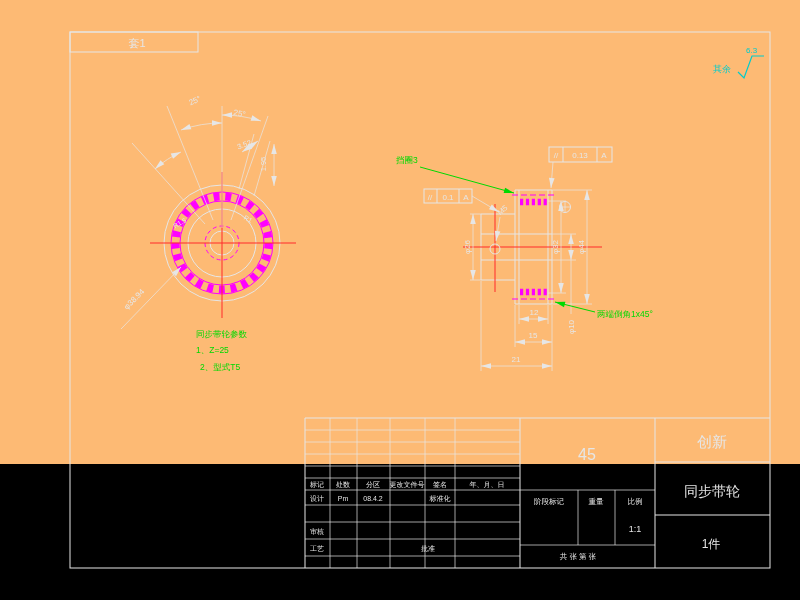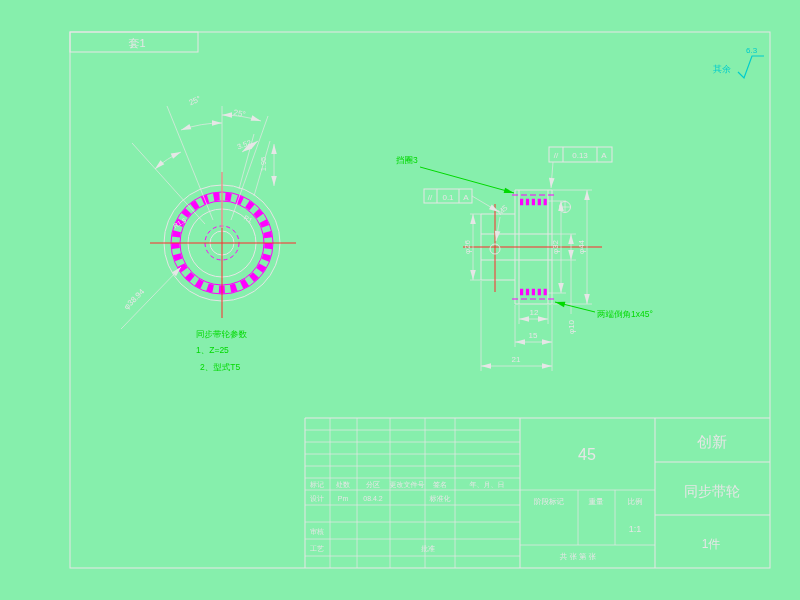--- a/index.html
+++ b/index.html
@@ -1,16 +1,16 @@
 <!DOCTYPE html>
 <html><head>
 <meta charset="utf-8">
 <style>
   html,body{margin:0;padding:0;background:#000;width:800px;height:600px;overflow:hidden;}
-  #stage{position:relative;width:800px;height:600px;background:#86efac;font-family:"Liberation Sans",sans-serif;}
+  #stage{position:relative;width:800px;height:464px;background:#fdba74;font-family:"Liberation Sans",sans-serif;}
   svg text{font-family:"Liberation Sans","DejaVu Sans",sans-serif;}
   .tw{fill:#e6e6e6}.tg{fill:#00d900}.tc{fill:#00cccc}
   .f6{font-size:6.5px}.f7{font-size:7px}.f75{font-size:7.5px}.f8{font-size:8px}.f85{font-size:8.5px}
   .f9{font-size:9px}.f11{font-size:11px}.f12{font-size:12px}.f14{font-size:14px}.f15{font-size:15px}.f16{font-size:16px}
   .sw{stroke:#e6e6e6;fill:none;stroke-width:1}
   .swt{stroke:#e6e6e6;fill:none;stroke-width:0.7}
   .sr{stroke:#ff2a2a;fill:none;stroke-width:1}
   .sm{stroke:#ff00ff;fill:none;stroke-width:1}
   .sg{stroke:#00d900;fill:none;stroke-width:1}
   .sc{stroke:#00cccc;fill:none;stroke-width:1.2}

